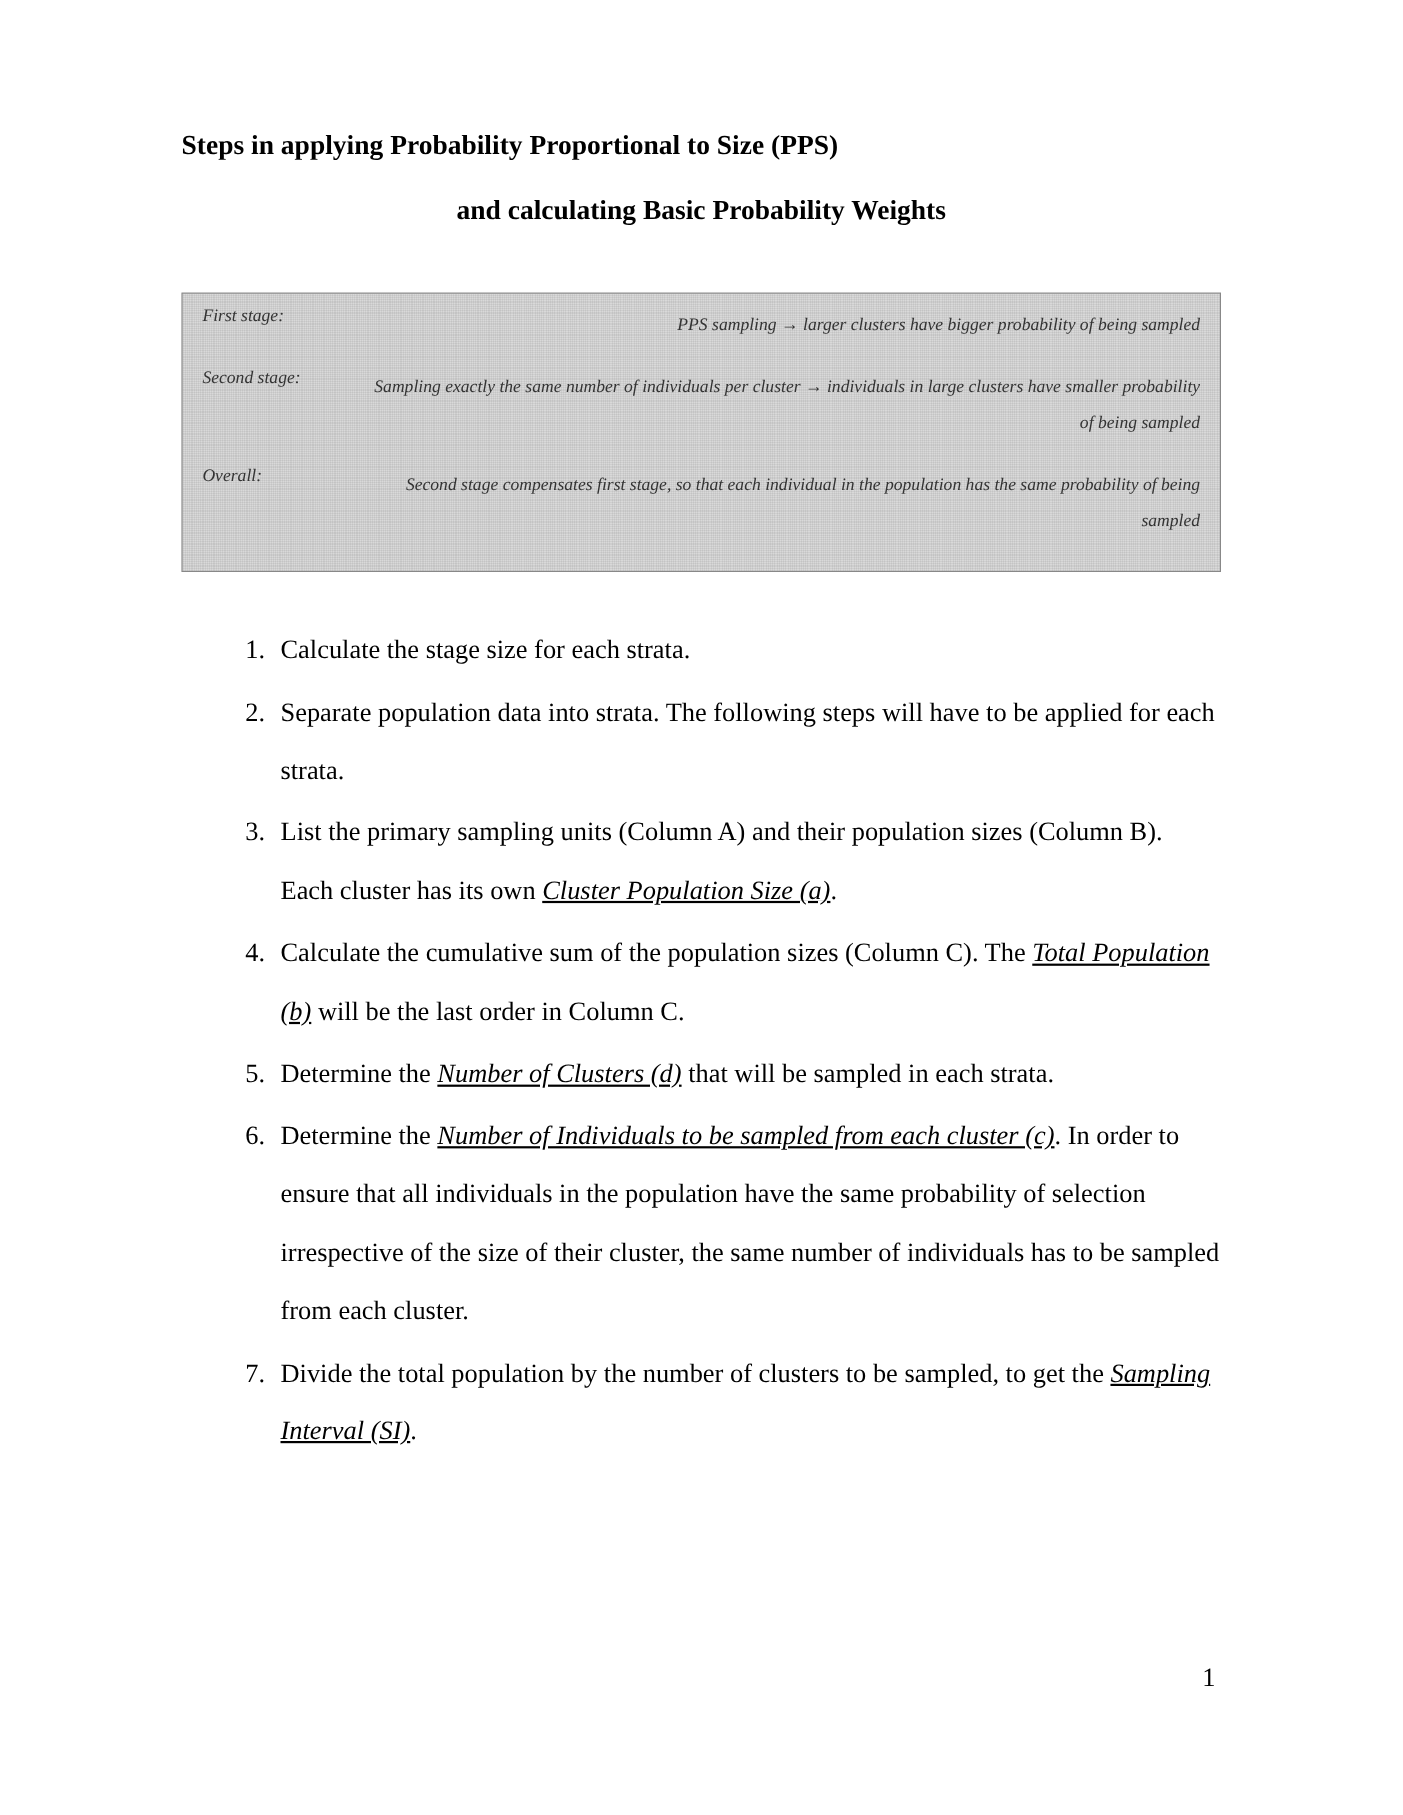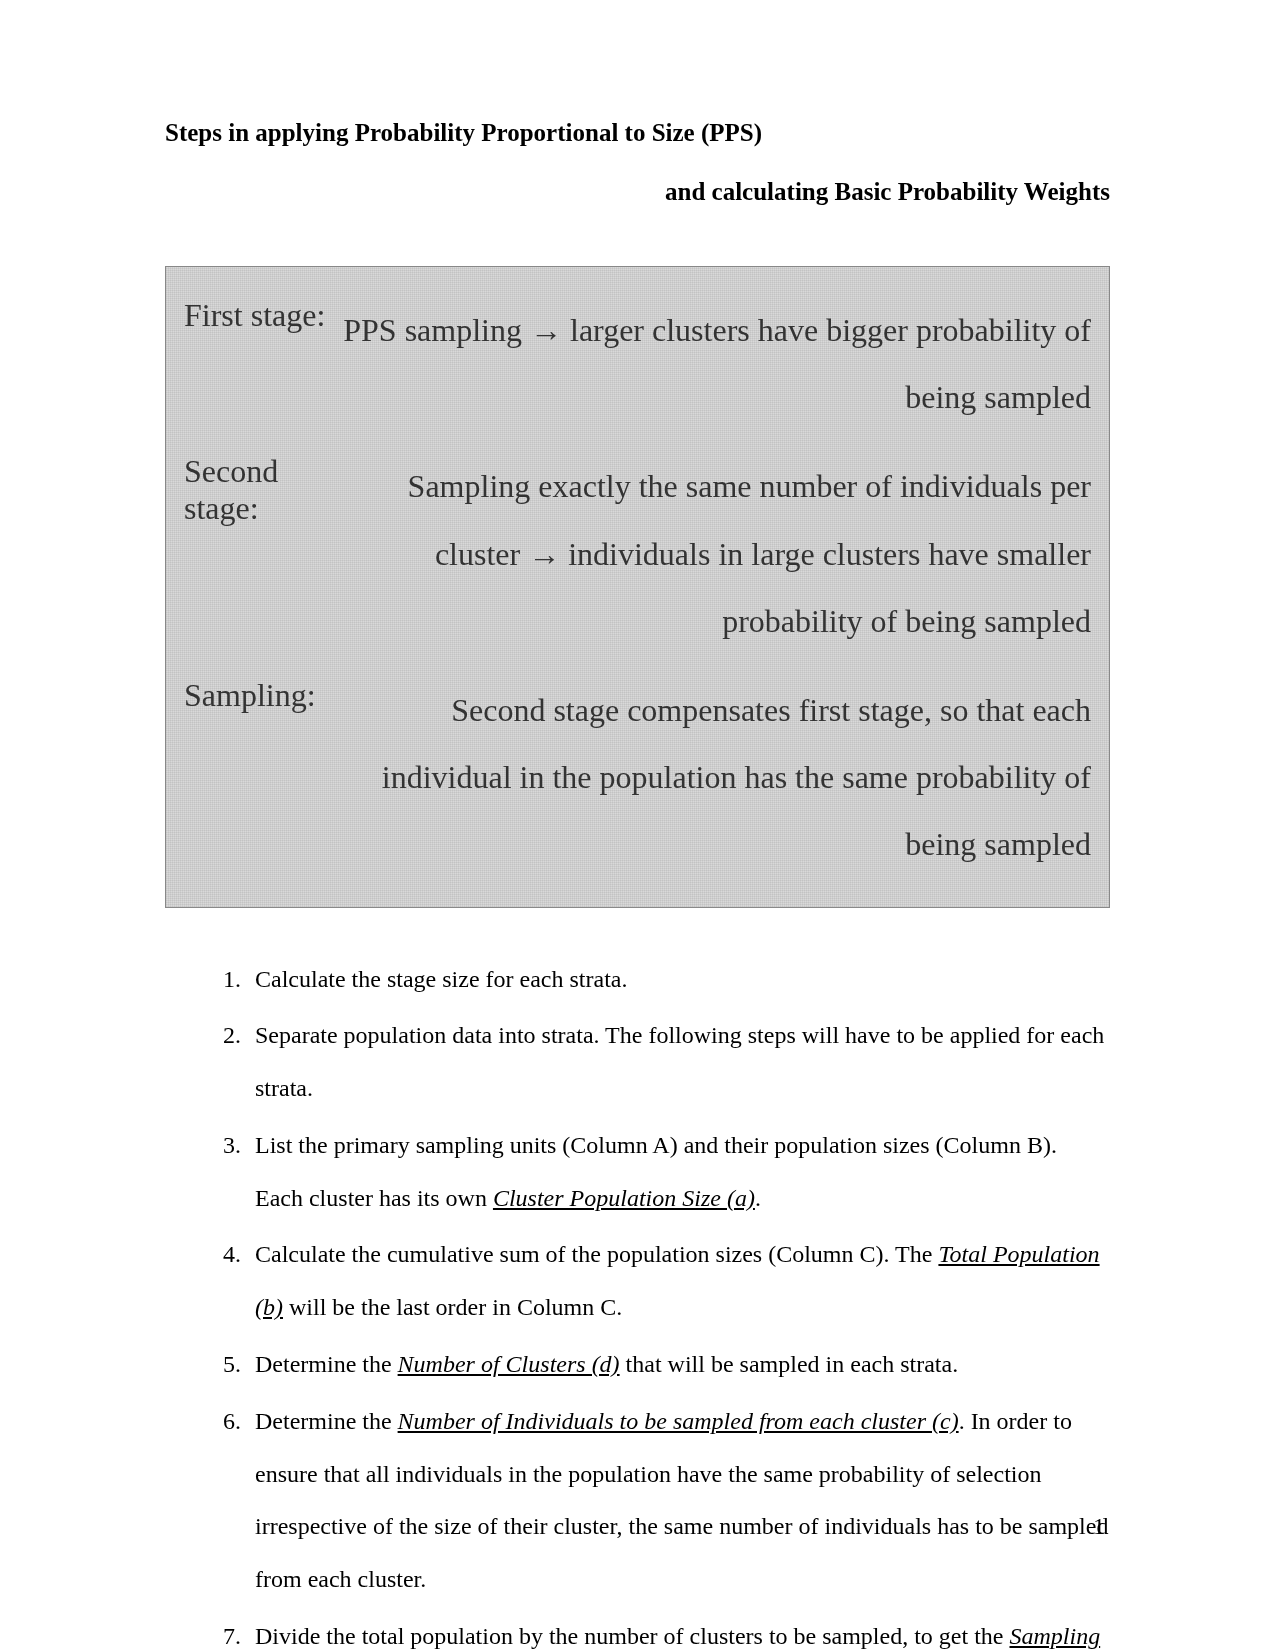--- a/index.html
+++ b/index.html
@@ -15,35 +15,36 @@
   .page {
     padding: 115px 165px 0 165px;
   }
   .title {
     text-align: left;
     font-weight: bold;
     font-size: 25px;
     line-height: 1.4;
   }
   .title-line2 {
-    text-align: right;
+    text-align: center;
     font-weight: bold;
     font-size: 25px;
     margin-top: 28px;
   }
   .callout {
     margin-top: 60px;
     border: 1px solid #888;
     background-color: #d9d9d9;
     background-image:
       repeating-linear-gradient(0deg, rgba(0,0,0,0.05) 0, rgba(0,0,0,0.05) 1px, transparent 1px, transparent 2px),
       repeating-linear-gradient(90deg, rgba(0,0,0,0.05) 0, rgba(0,0,0,0.05) 1px, transparent 1px, transparent 2px);
-    padding: 30px 18px 28px 18px;
-    font-size: 32px;
+    padding: 12px 18px 28px 18px;
+    font-size: 16px;
     color: #333;
+    font-style: italic;
   }
   .callout-row {
     display: flex;
     margin-bottom: 22px;
   }
   .callout-label {
     flex: 0 0 155px;
   }
   .callout-body {
     flex: 1;
@@ -91,21 +92,21 @@
   <div class="callout">
     <div class="callout-row">
       <div class="callout-label">First stage:</div>
       <div class="callout-body">PPS sampling → larger clusters have bigger probability of being sampled</div>
     </div>
     <div class="callout-row">
       <div class="callout-label">Second stage:</div>
       <div class="callout-body">Sampling exactly the same number of individuals per cluster → individuals in large clusters have smaller probability of being sampled</div>
     </div>
     <div class="callout-row" style="margin-bottom:0;">
-      <div class="callout-label">Sampling:</div>
+      <div class="callout-label">Overall:</div>
       <div class="callout-body">Second stage compensates first stage, so that each individual in the population has the same probability of being sampled</div>
     </div>
   </div>
 
   <div class="steps" id="steps-container">
       <div class="step">
         <div class="step-num">1.</div>
         <div class="step-body"><span>Calculate the stage size for each strata.</span></div>
       </div>
       <div class="step">

